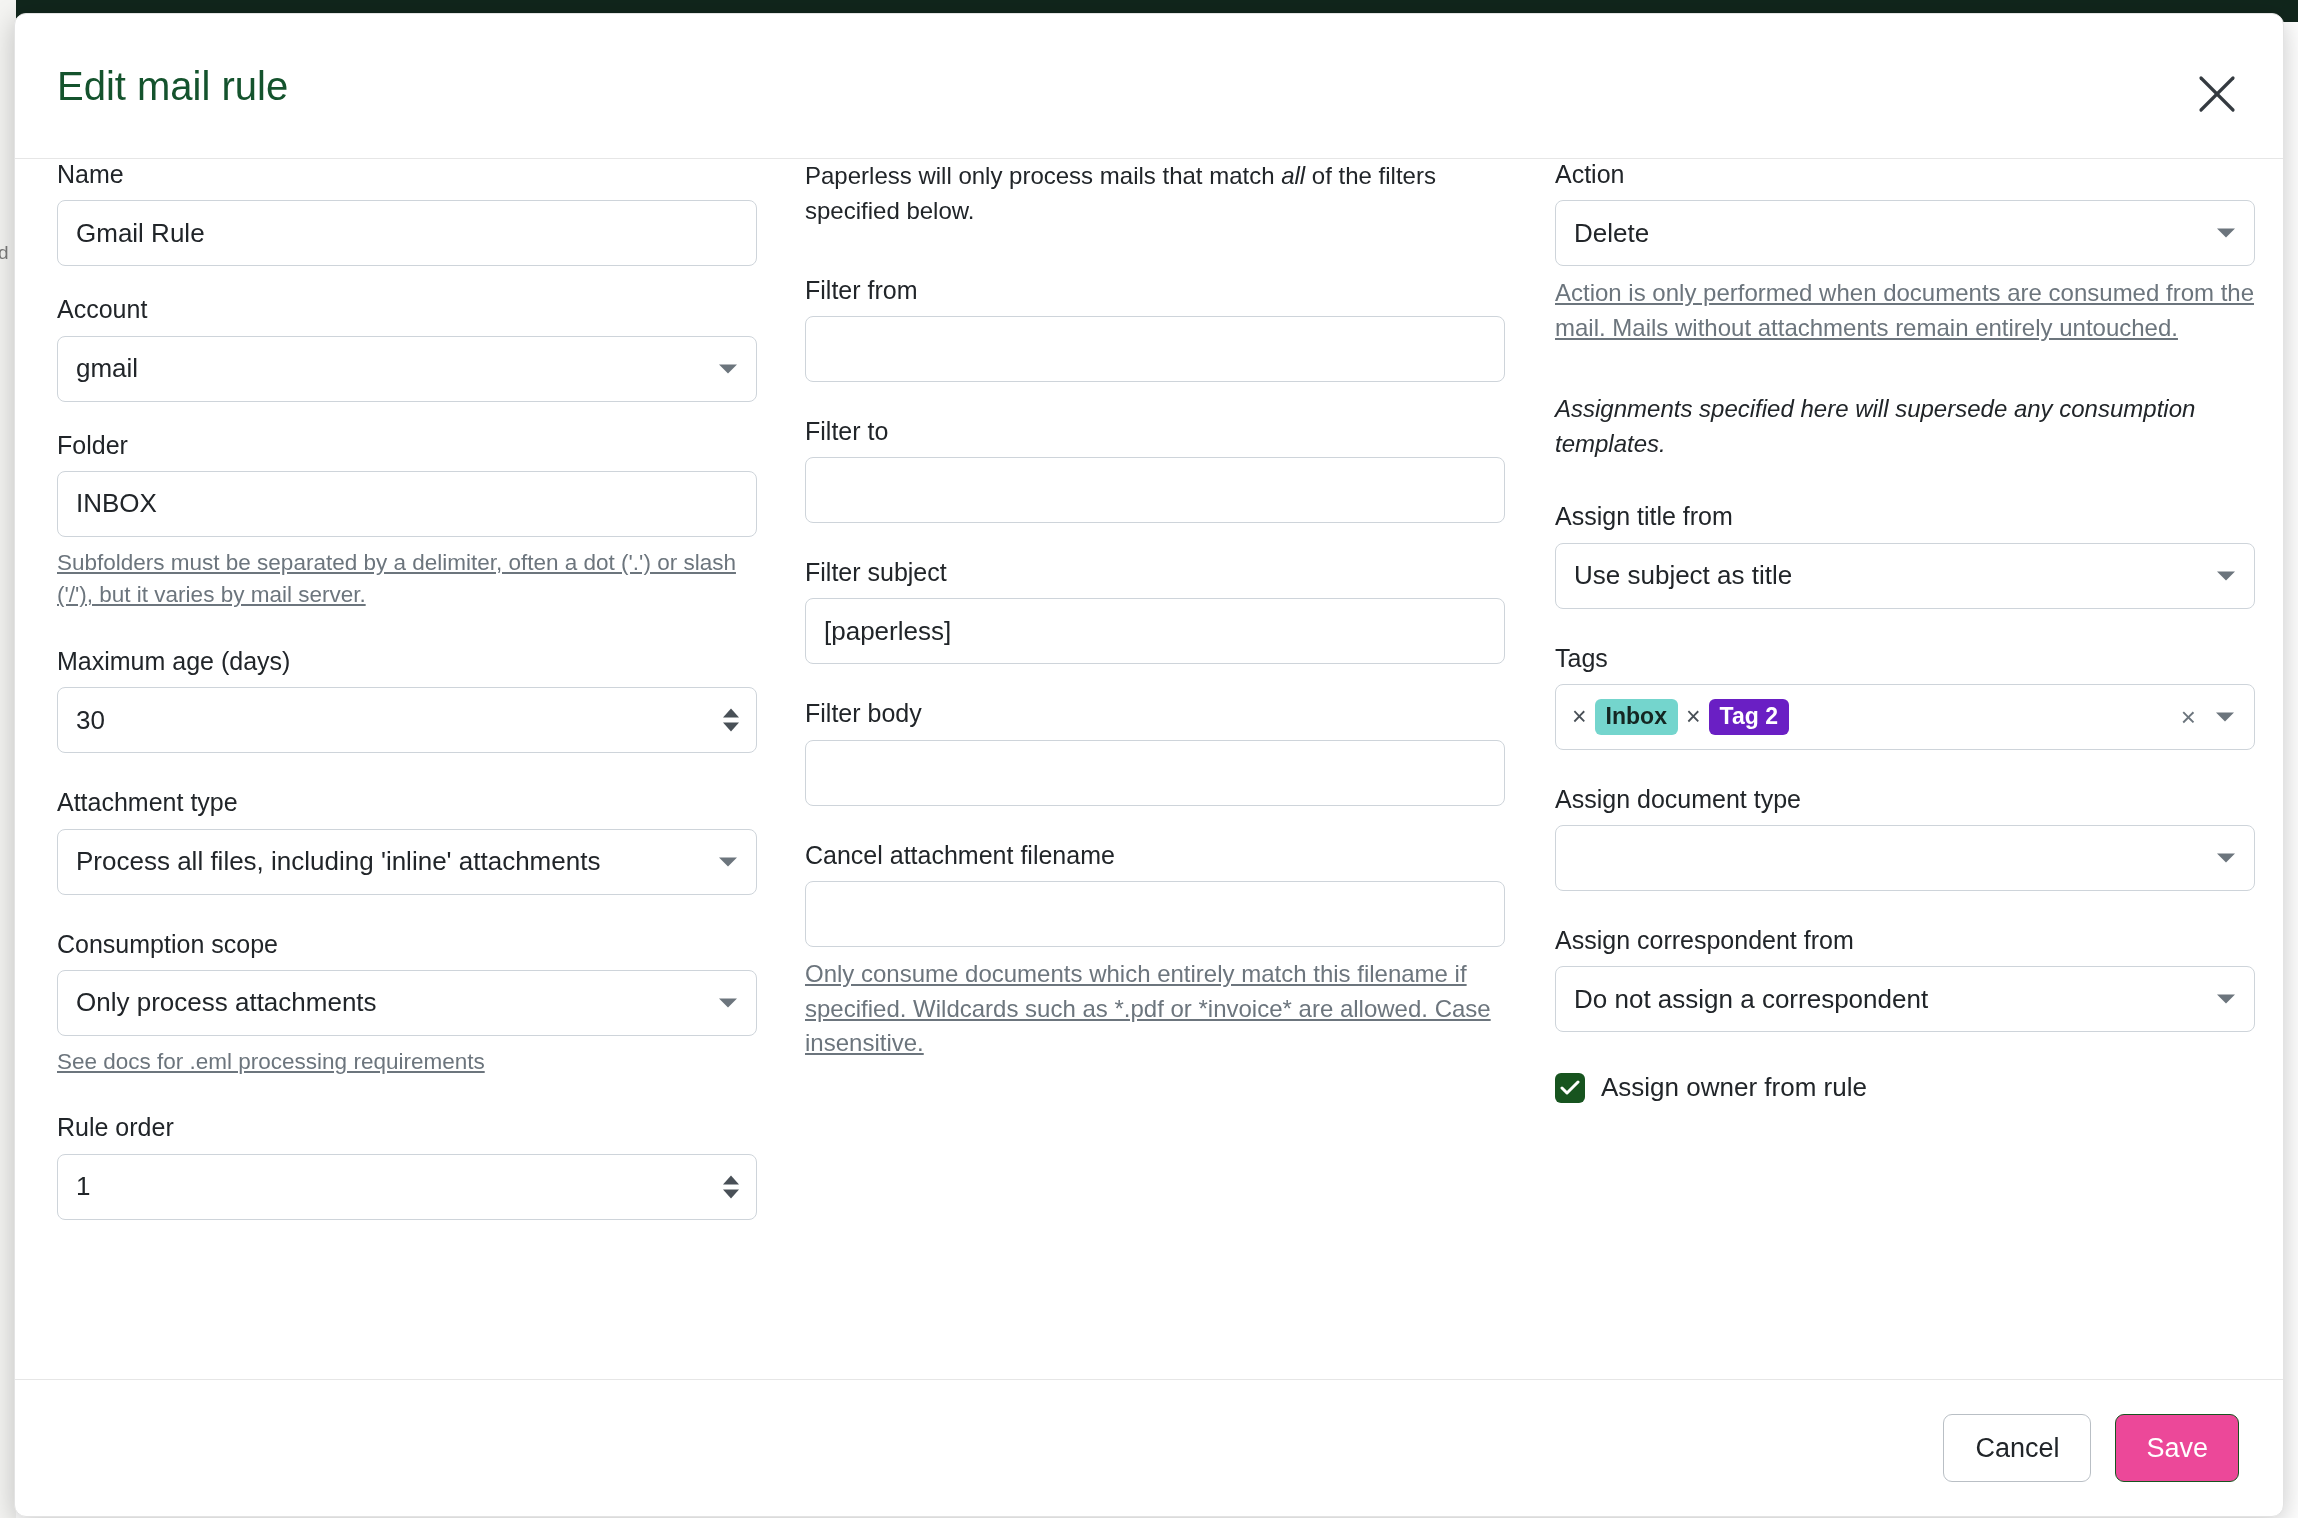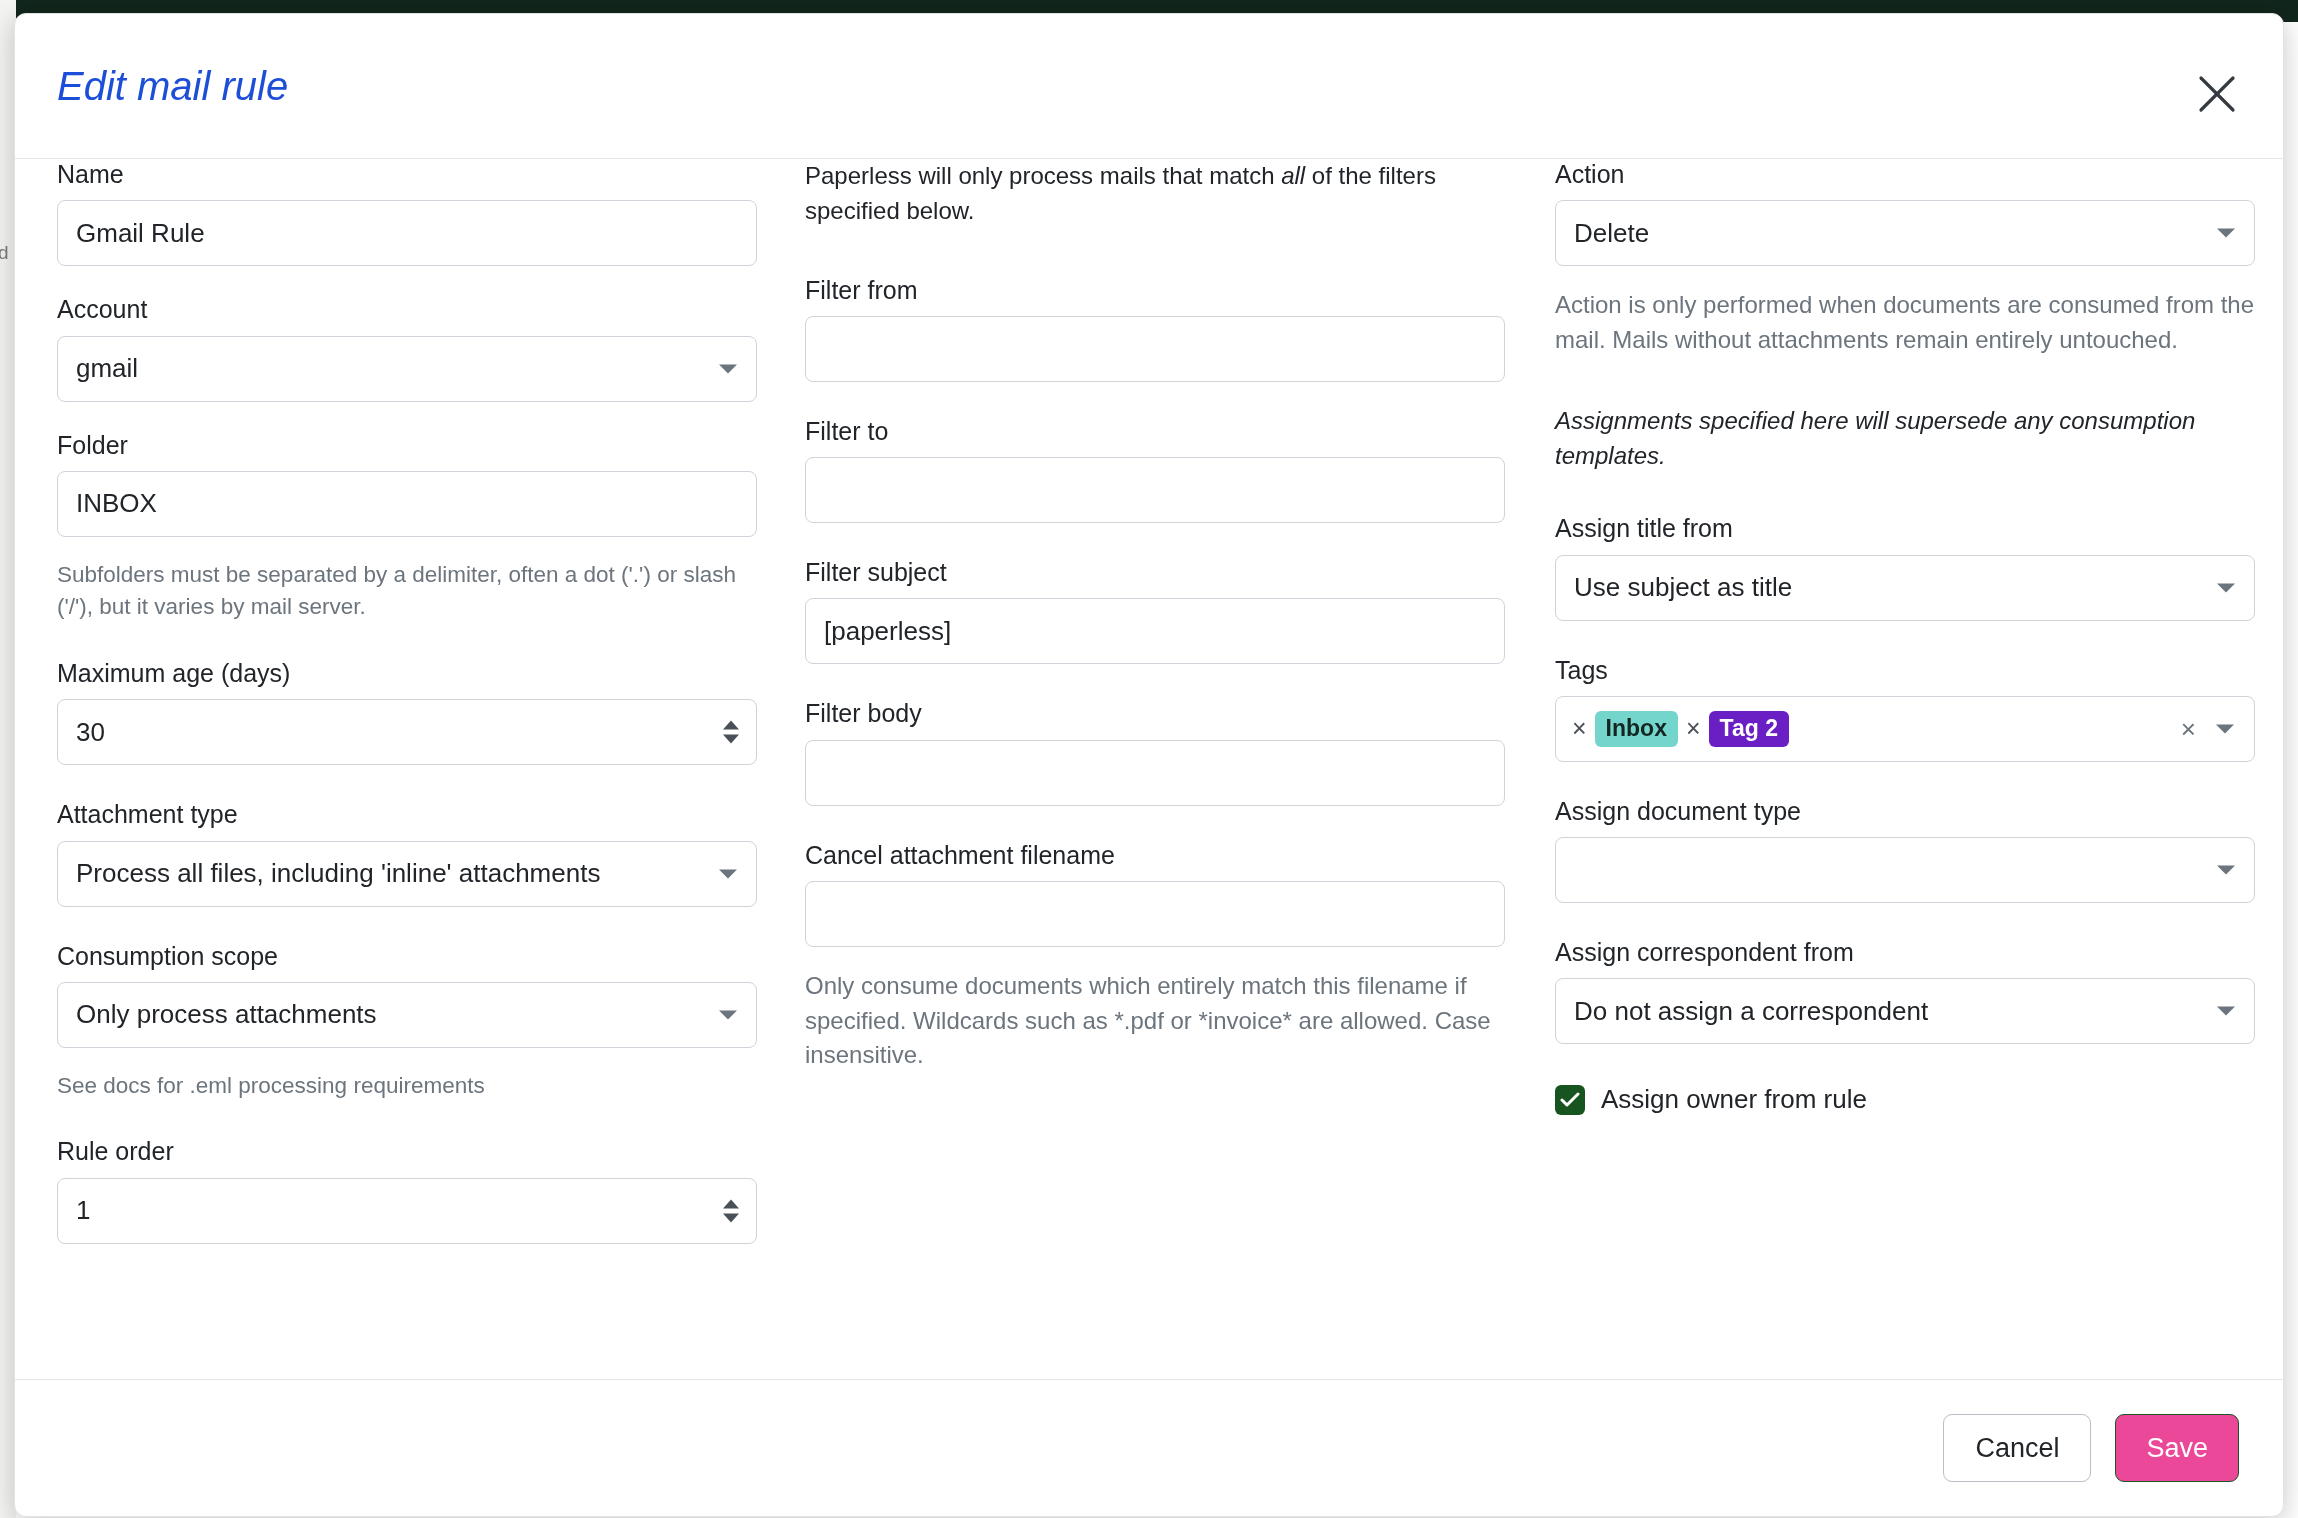--- a/index.html
+++ b/index.html
@@ -57,23 +57,22 @@
   .modal-header {
     position: relative;
     height: 145px;
     border-bottom: 1px solid #e6e6e6;
   }
   .modal-title {
     position: absolute;
     left: 42px;
     top: 50px;
     font-size: 40px;
-    color: #1d4ed8;
+    color: #14532d;
     font-weight: 400;
-    font-style: italic;
   }
   .close-btn {
     position: absolute;
     right: 44px;
     top: 58px;
     width: 44px;
     height: 44px;
     cursor: pointer;
     background: none;
     border: none;
@@ -99,21 +98,22 @@
     font-size: 25px;
     color: #212529;
     margin: 0 0 10px 0;
     display: block;
     line-height: 1.25;
   }
   .help-text {
     font-size: 22.5px;
     color: #6c757d;
     line-height: 1.45;
-    margin: 22px 0 0 0;
+    margin: 10px 0 0 0;
+    text-decoration: underline;
   }
   .para {
     font-size: 24px;
     color: #212529;
     line-height: 1.45;
     margin: 0;
   }
   .para em { font-style: italic; }
   .para-italic {
     font-size: 24px;

